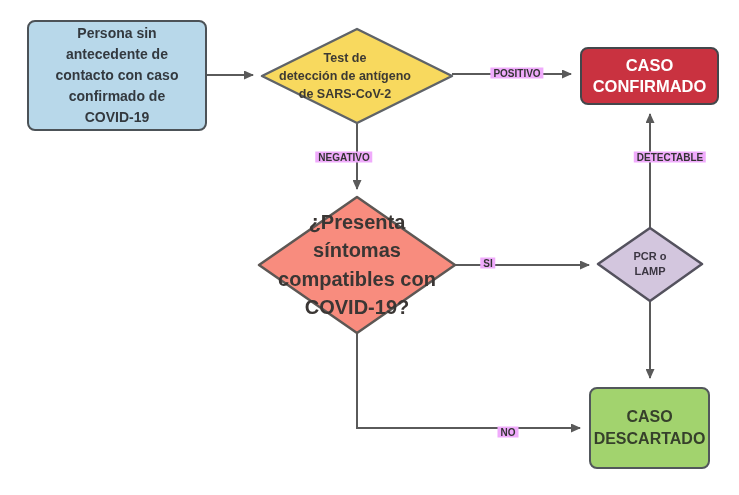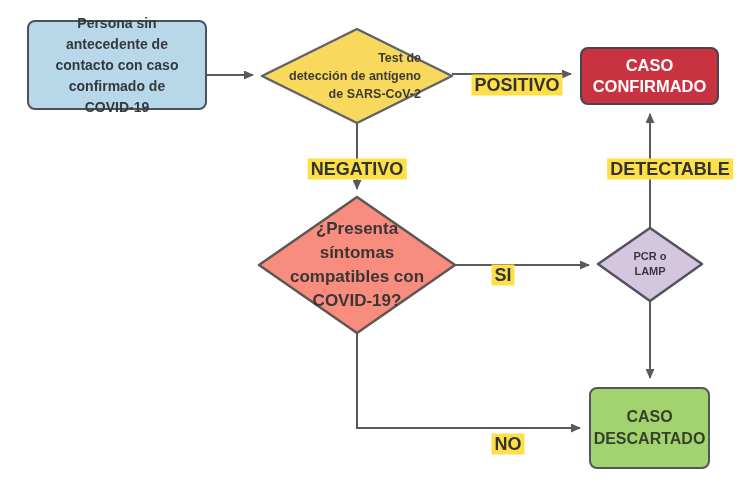--- a/index.html
+++ b/index.html
@@ -15,39 +15,39 @@
   .shape{stroke-width:2.5;stroke-linejoin:round;}
   .node{
     position:absolute;
     border:2.5px solid #4a4a4a;
     border-radius:8px;
     display:flex;align-items:center;justify-content:center;
     text-align:center;font-weight:bold;
     box-sizing:border-box;
   }
   .node-label, .diamond-label{white-space:pre-line;}
-  .node-start{left:27px;top:20px;width:180px;height:90px;font-size:14px;line-height:1.5;}
+  .node-start{left:27px;top:20px;width:180px;height:111px;font-size:14px;line-height:1.5;}
   .node-confirmado{left:580px;top:47px;width:139px;height:58px;font-size:16.5px;line-height:1.3;}
   .node-descartado{left:589px;top:387px;width:121px;height:82px;font-size:16px;line-height:1.35;}
   .diamond-label{
     position:absolute;transform:translate(-50%,-50%);
     text-align:center;font-weight:bold;
   }
-  .label-antigen{left:355px;top:76px;font-size:12.5px;line-height:1.45;text-align:right;}
-  .label-sintomas{left:357px;top:265px;font-size:17px;line-height:1.42;}
+  .label-antigen{left:345px;top:76px;font-size:12.5px;line-height:1.45;}
+  .label-sintomas{left:357px;top:265px;font-size:20px;line-height:1.42;}
   .label-pcr{left:650px;top:264px;font-size:11px;line-height:1.35;}
   .edge-label{
     position:absolute;transform:translate(-50%,-50%);
-    font-size:18px;font-weight:bold;
-    background:#fde047;padding:0 3px;white-space:nowrap;margin-top:12px;
+    font-size:10px;font-weight:bold;
+    background:#f0abfc;padding:0 3px;white-space:nowrap;
   }
   .el-positivo{left:517px;top:73px;}
-  .el-negativo{left:357px;top:157px;}
+  .el-negativo{left:344px;top:157px;}
   .el-detectable{left:670px;top:157px;}
-  .el-si{left:503px;top:263px;}
+  .el-si{left:488px;top:263px;}
   .el-nodetectable{left:650px;top:343px;}
   .el-no{left:508px;top:432px;}
 </style>
 </head>
 <body>
 
 <div class="canvas">
 
   <svg class="layer" width="739" height="495" viewBox="0 0 739 495">
     <defs>

